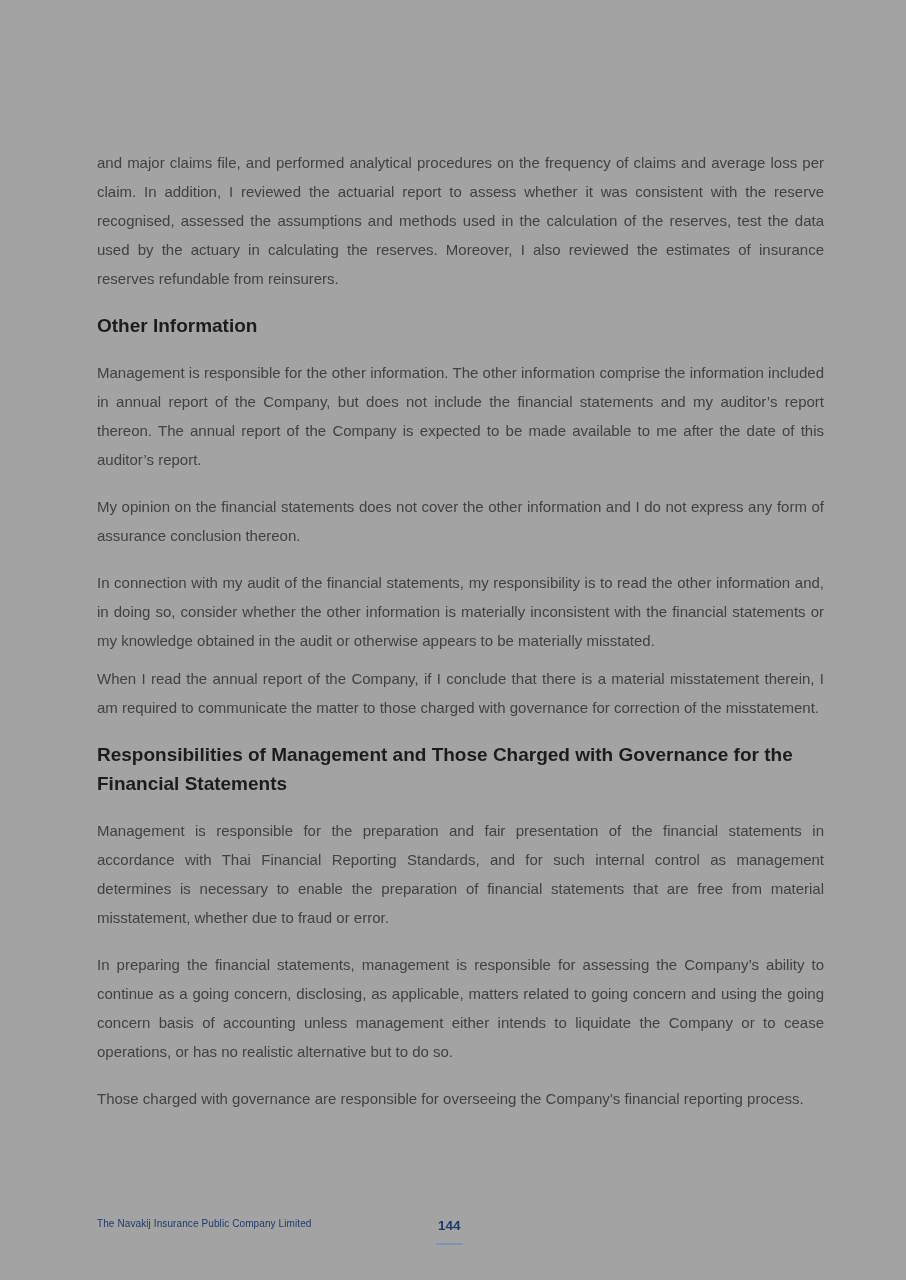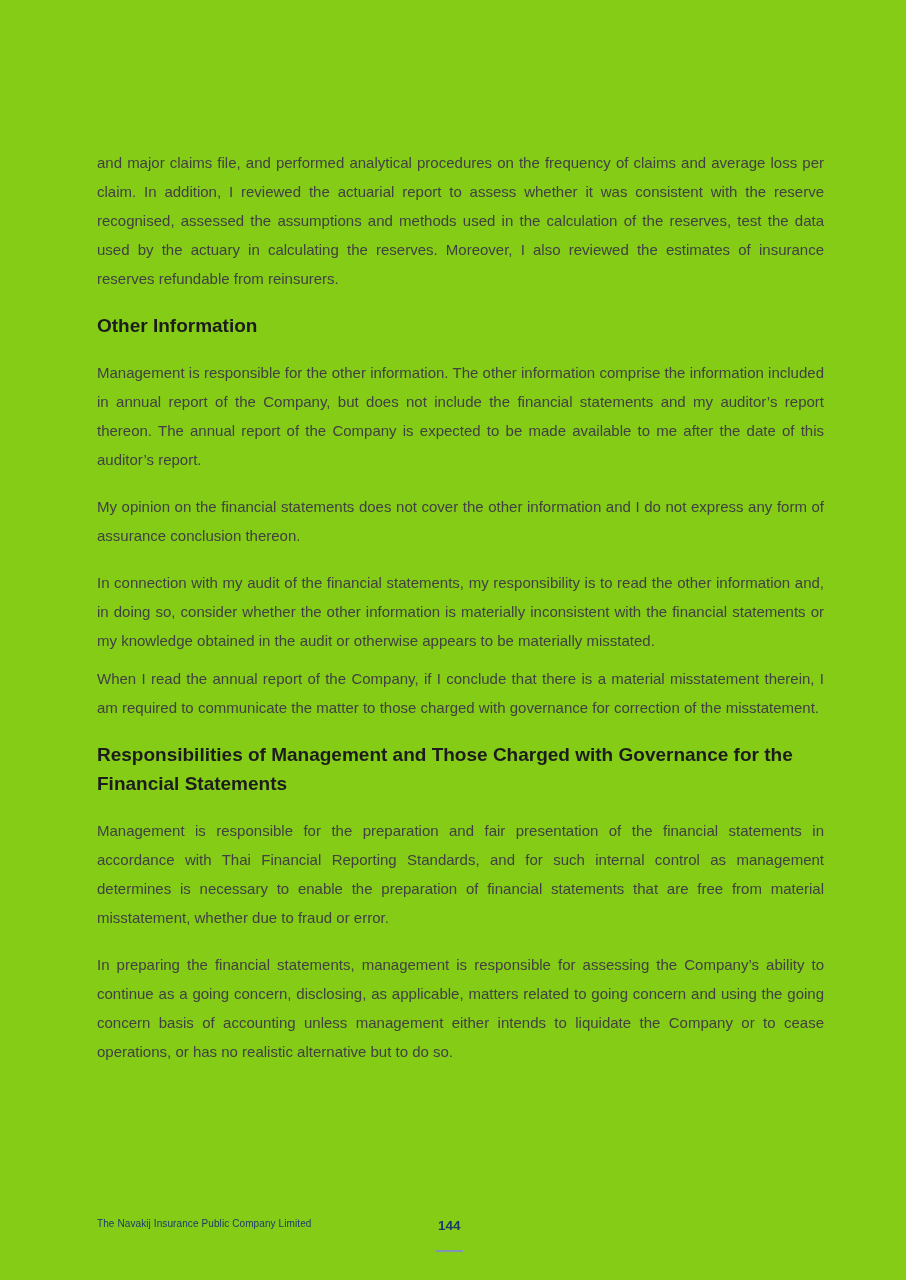--- a/index.html
+++ b/index.html
@@ -4,21 +4,21 @@
 <style>
   html, body {
     margin: 0;
     padding: 0;
     background: #ffffff;
   }
   .page {
     position: relative;
     width: 906px;
     height: 1280px;
-    background: #84cc16;
+    background: #a3a3a3;
     overflow: hidden;
     font-family: "Liberation Sans", sans-serif;
   }
   .content {
     position: absolute;
     left: 97px;
     top: 148px;
     width: 727px;
   }
   .body-text {
@@ -56,21 +56,21 @@
     letter-spacing: 0.1px;
   }
   .footer-pagenum {
     position: absolute;
     left: 339px;
     top: 0;
     font-size: 13.5px;
     font-weight: 700;
     color: #1e3a6b;
     border-bottom: 2px solid #8193b5;
-    padding: 0 2px 17px 2px;
+    padding: 0 2px 10px 2px;
   }
 </style>
 </head>
 <body>
 
 <div class="page">
   <div class="content">
 
     <p class="body-text">and major claims file, and performed analytical procedures on the frequency of claims and average loss per claim. In addition, I reviewed the actuarial report to assess whether it was consistent with the reserve recognised, assessed the assumptions and methods used in the calculation of the reserves, test the data used by the actuary in calculating the reserves. Moreover, I also reviewed the estimates of insurance reserves refundable from reinsurers.</p>
 
@@ -83,20 +83,21 @@
     <p class="body-text tight">In connection with my audit of the financial statements, my responsibility is to read the other information and, in doing so, consider whether the other information is materially inconsistent with the financial statements or my knowledge obtained in the audit or otherwise appears to be materially misstated.</p>
 
     <p class="body-text">When I read the annual report of the Company, if I conclude that there is a material misstatement therein, I am required to communicate the matter to those charged with governance for correction of the misstatement.</p>
 
     <h2 class="heading">Responsibilities of Management and Those Charged with Governance for the Financial Statements</h2>
 
     <p class="body-text">Management is responsible for the preparation and fair presentation of the financial statements in accordance with Thai Financial Reporting Standards, and for such internal control as management determines is necessary to enable the preparation of financial statements that are free from material misstatement, whether due to fraud or error.</p>
 
     <p class="body-text">In preparing the financial statements, management is responsible for assessing the Company’s ability to continue as a going concern, disclosing, as applicable, matters related to going concern and using the going concern basis of accounting unless management either intends to liquidate the Company or to cease operations, or has no realistic alternative but to do so.</p>
 
+    <p class="body-text">Those charged with governance are responsible for overseeing the Company’s financial reporting process.</p>
 
   </div>
 
   <div class="footer">
     <span class="footer-company">The Navakij Insurance Public Company Limited</span>
     <span class="footer-pagenum">144</span>
   </div>
 </div>
 
 </body></html>

